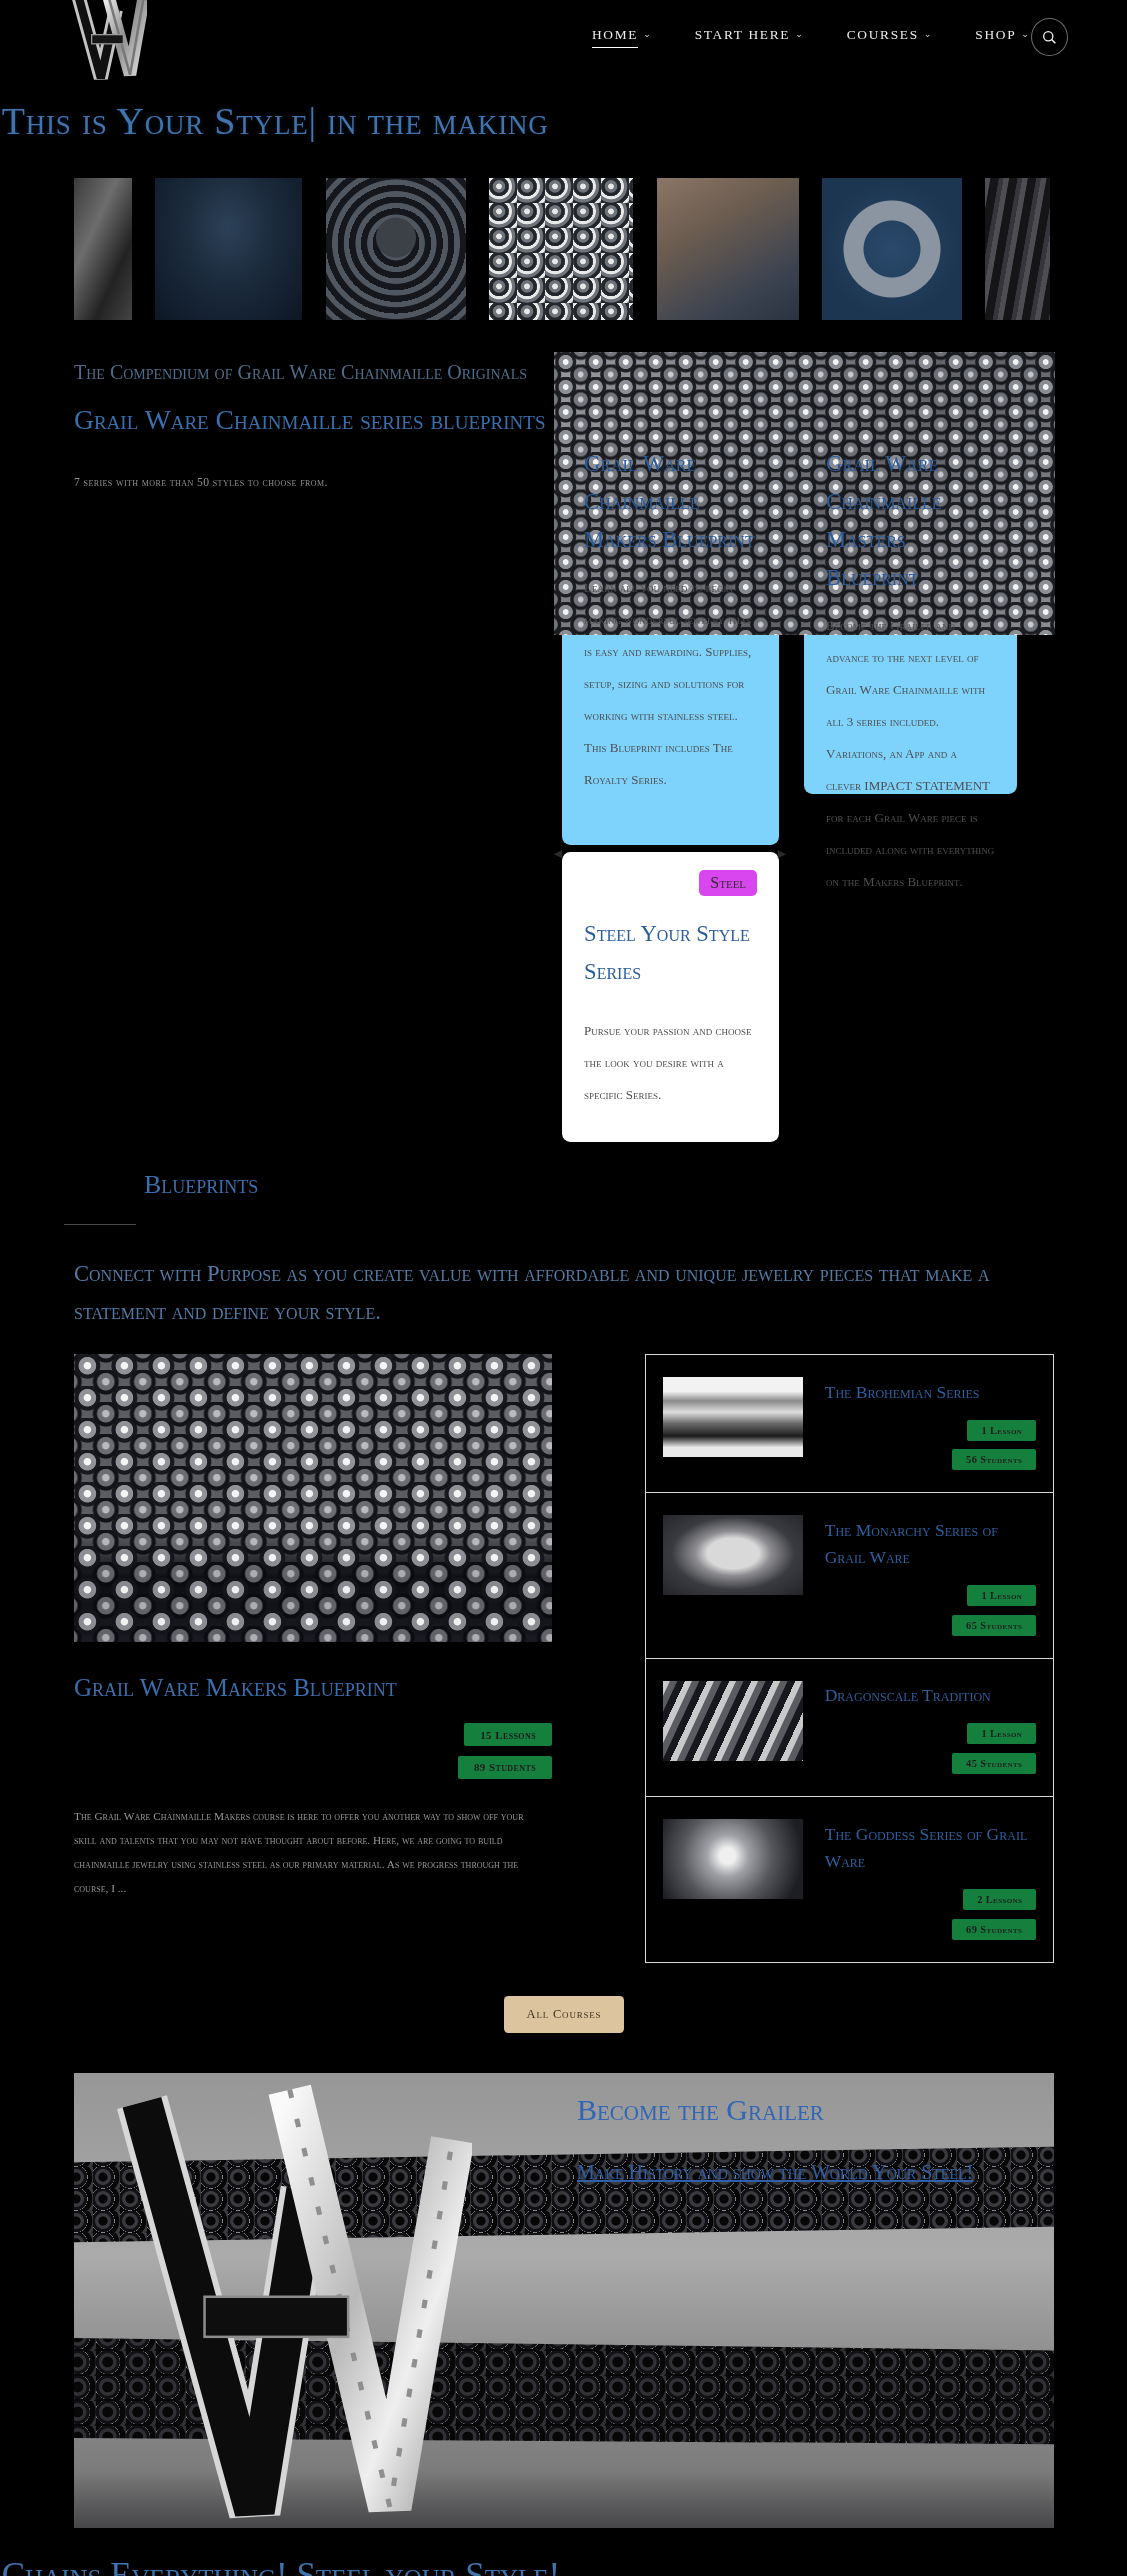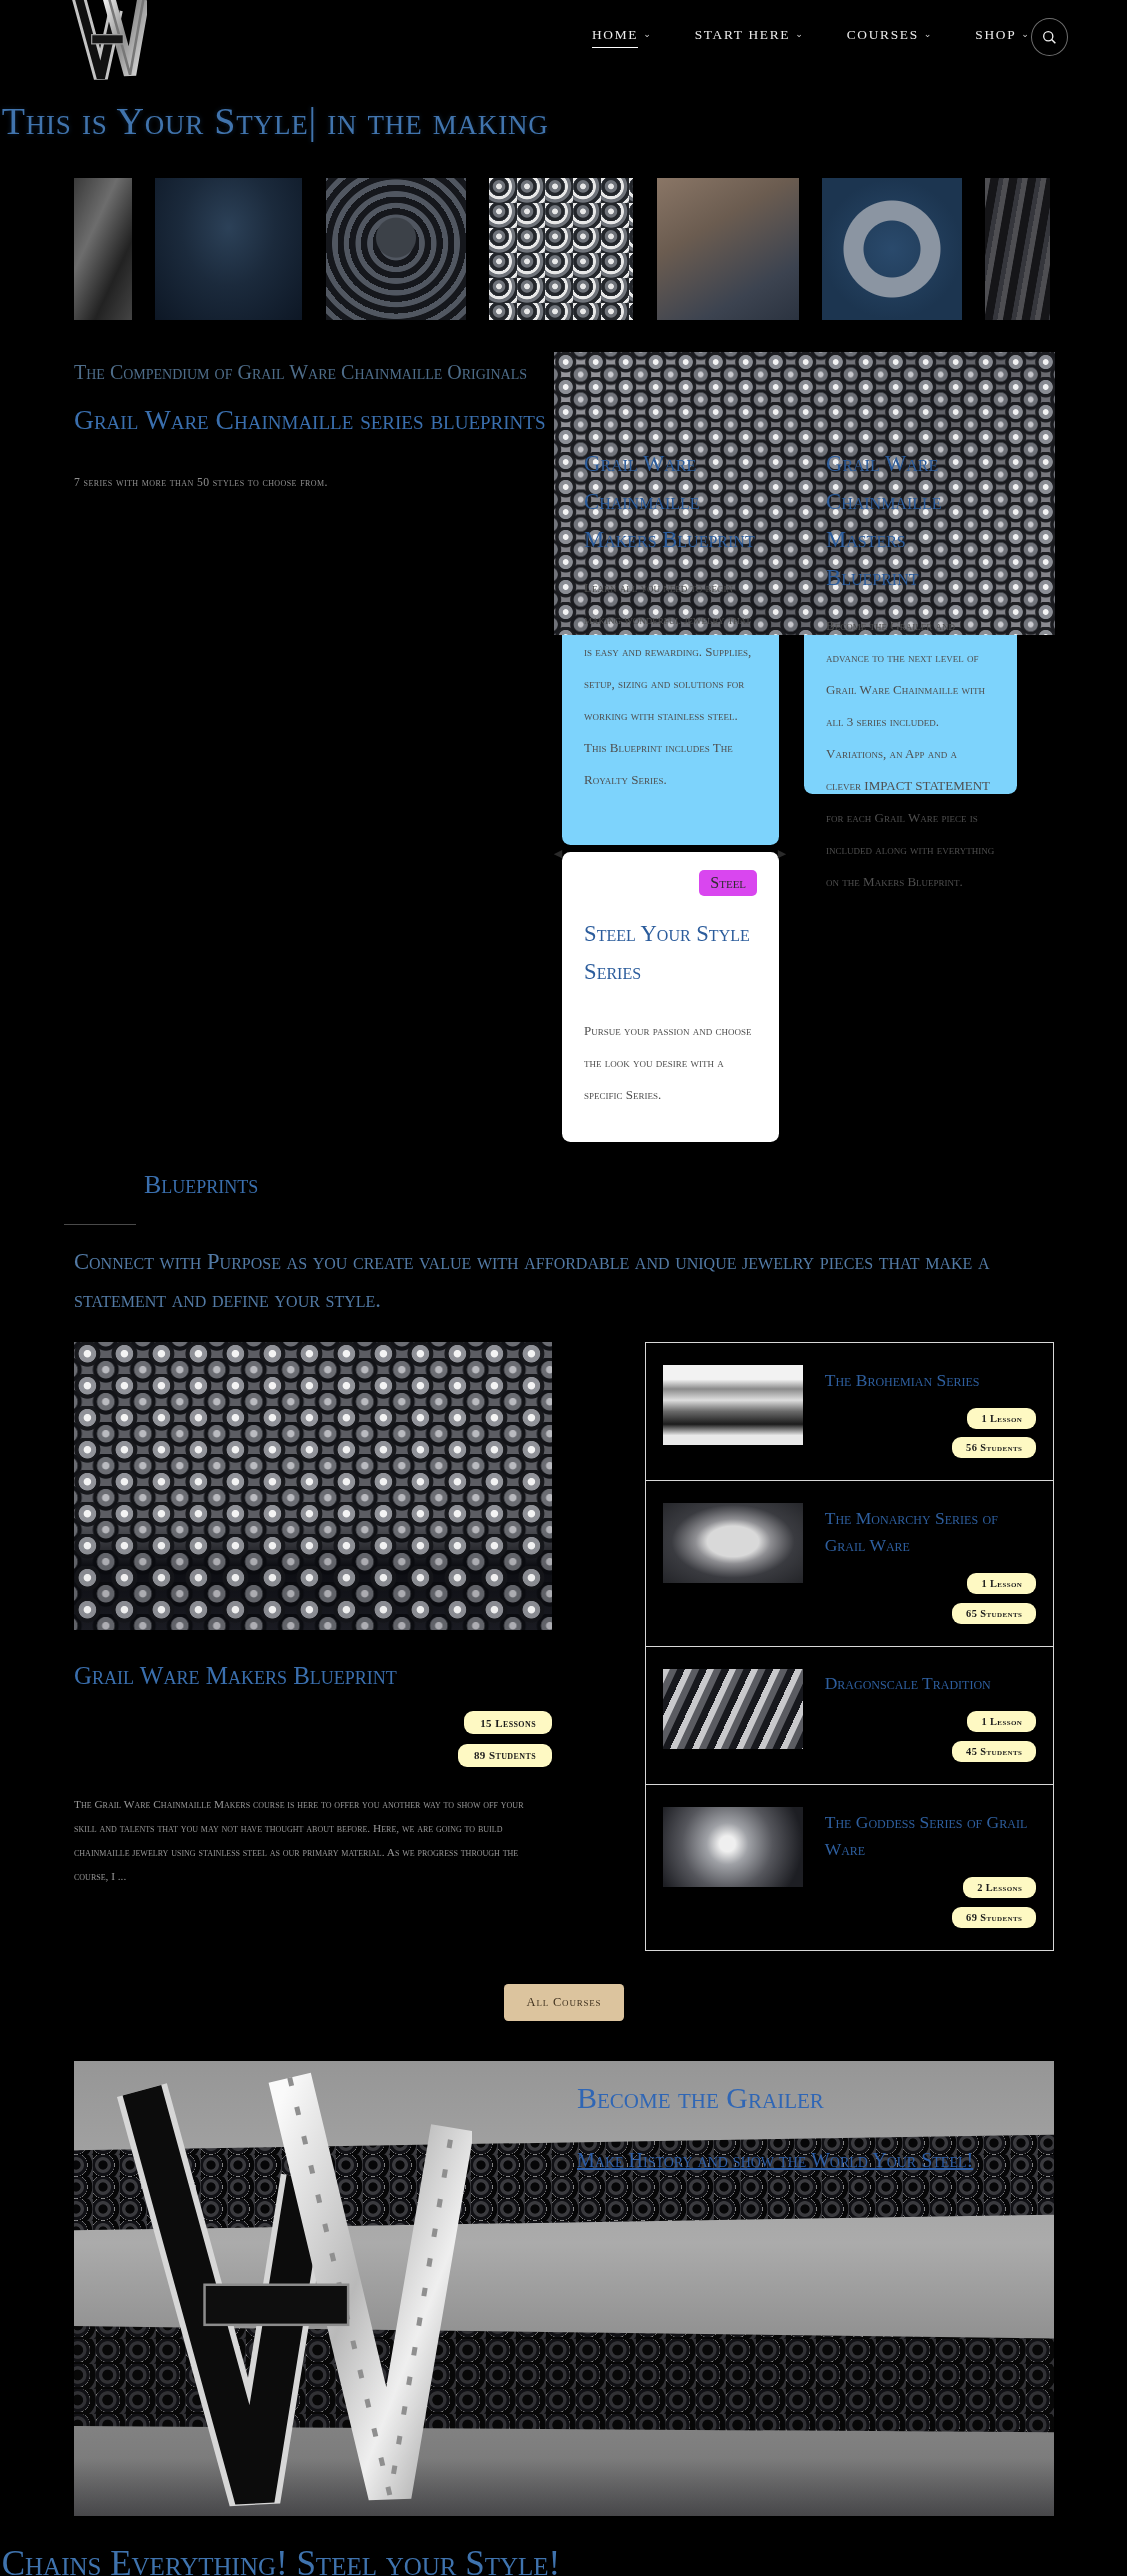--- a/index.html
+++ b/index.html
@@ -63,35 +63,35 @@
   .tag{display:inline-block;background:#d946ef;border-radius:5px;padding:4.2px 11px;font-size:16px;color:#2e2e2e;font-variant:small-caps;}
   .steel-card .card-title{margin-top:18.4px;}
   .steel-card .card-body{margin-top:24px;}
   .car-arrow{position:absolute;z-index:4;color:#2a2a2a;font-size:11px;top:495px;cursor:pointer;background:none;border:none;padding:0;}
   .car-prev{left:0px;}
   .car-next{left:224px;}
   
   .bp-section{margin:23.4px 74px 0;}
   .bp-heading{font-size:26px;color:#3a6fae;font-variant:small-caps;font-weight:400;margin:0 0 0 70px;}
   .bp-divider{width:72px;height:1.7px;background:#4a4a4a;margin:23.4px 0 0 -10px;}
-  .bp-intro{margin-top:18px;font-size:22.6px;line-height:38px;color:#527aa5;font-variant:small-caps;width:986px;}
+  .bp-intro{margin-top:30px;font-size:22.6px;line-height:38px;color:#527aa5;font-variant:small-caps;width:986px;}
   
   .main-row{margin:11.7px 74px 0;display:flex;justify-content:space-between;}
   .feat{width:478px;}
   .feat-img{width:478px;height:288px;
     background-color:#6f6f74;
     background-image:
       radial-gradient(circle at 13.4px 11.7px,rgba(252,252,252,.95) 0 3.3px,rgba(150,152,158,.9) 4.2px 8.4px,rgba(20,21,25,.95) 9.2px 12.5px,transparent 13.4px),
       radial-gradient(circle at 13.4px 11.7px,rgba(210,210,215,.8) 0 3.3px,rgba(110,112,118,.85) 4.2px 8.4px,rgba(10,11,15,.9) 9.2px 12.5px,transparent 13.4px),
       linear-gradient(#5c5d63 0 62%,#0c0d12 78%,#1a1b22);
     background-size:37px 32px,37px 32px,100% 100%;
     background-position:0 0,18.4px 16px,0 0;cursor:pointer;}
   .feat-title{margin-top:32px;font-size:25px;color:#3a6fae;font-variant:small-caps;font-weight:400;cursor:pointer;}
   .feat-badges{display:flex;flex-direction:column;align-items:flex-end;gap:9.2px;margin-top:20px;}
-  .pill{background:#fef9c3;border-radius:9px;padding:5.8px 16px;font-size:11px;color:#1c1c1c;font-variant:small-caps;font-weight:700;letter-spacing:0.4px;}
+  .pill{background:#15803d;border-radius:2px;padding:5.8px 16px;font-size:11px;color:#1c1c1c;font-variant:small-caps;font-weight:700;letter-spacing:0.4px;}
   .feat-desc{margin-top:25px;font-size:11.3px;line-height:24px;color:#969696;font-variant:small-caps;width:472px;}
   .panel{width:409px;border:0.8px solid #d8d8d8;box-sizing:border-box;align-self:flex-start;}
   .course-row{display:flex;gap:22px;padding:22px 16.7px;border-bottom:0.8px solid #d8d8d8;cursor:pointer;}
   .course-row:last-child{border-bottom:none;}
   .thumb{width:140px;height:80px;flex:none;}
   .th1{background:linear-gradient(#f2f2f2 0 18%,#8a8a8a 30%,#dedede 44%,#6a6a6a 58%,#1c1c1c 74%,#e9e9e9 88%);}
   .th2{background:radial-gradient(ellipse at 50% 48%,#d9d9d9 0 26%,#8e8e92 38%,#3a3b40 62%,#232428 100%);}
   .th3{background:repeating-linear-gradient(115deg,#c9c9cc 0 5.8px,#5b5c62 6.7px 12.5px,#17181d 13.4px 20px);}
   .th4{background:radial-gradient(circle at 46% 46%,#efefef 0 9%,#9fa1a6 24%,#55565c 52%,#1d1e23 86%);}
   .course-info{flex:1;display:flex;flex-direction:column;}

